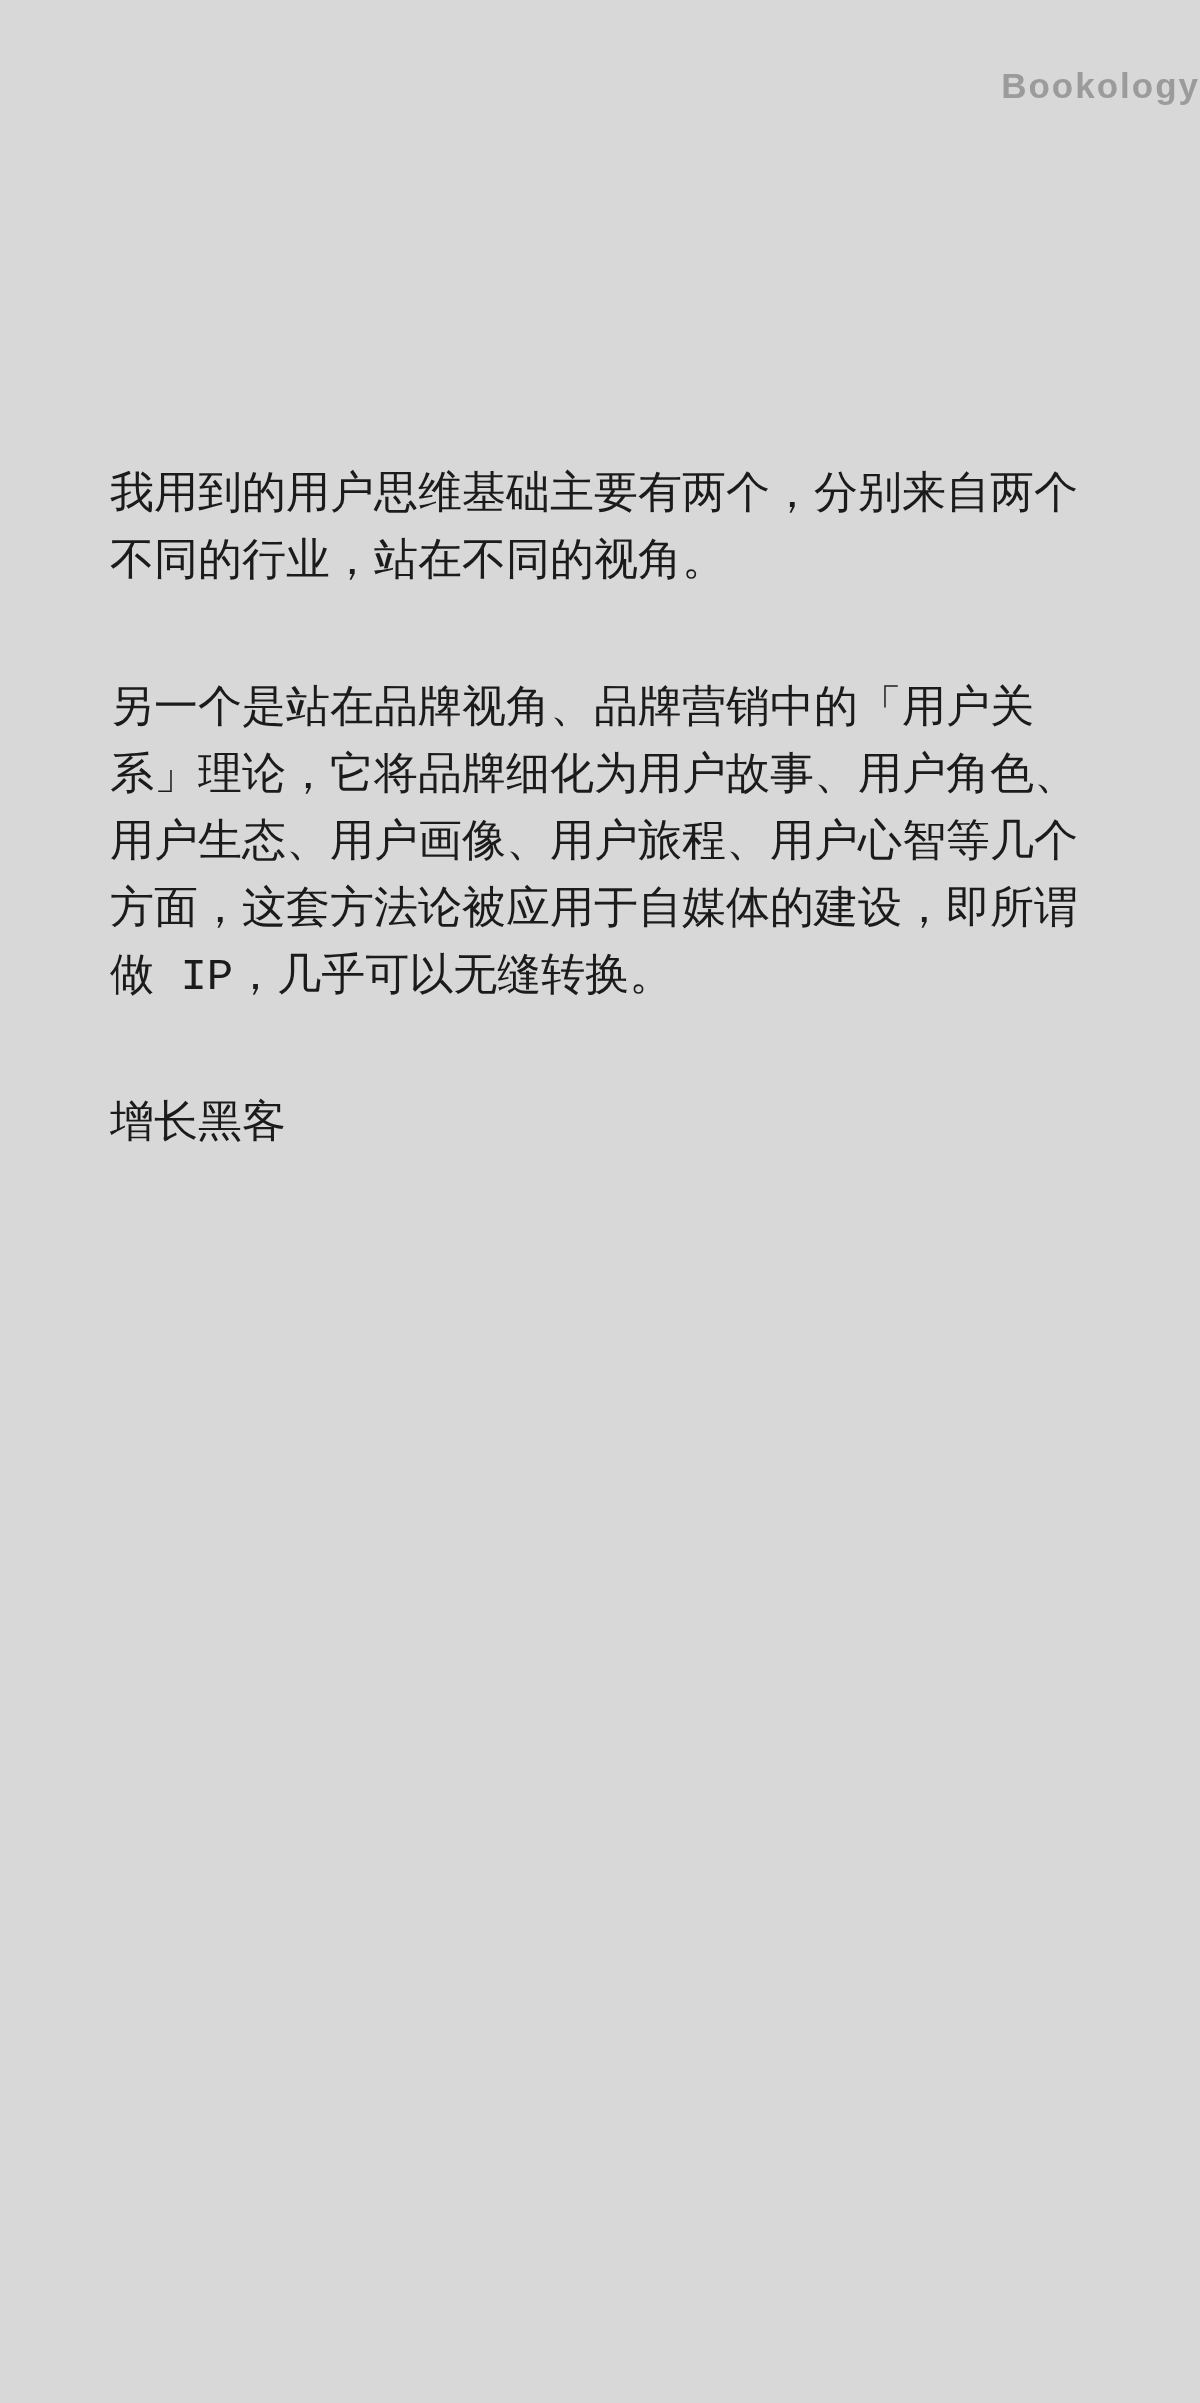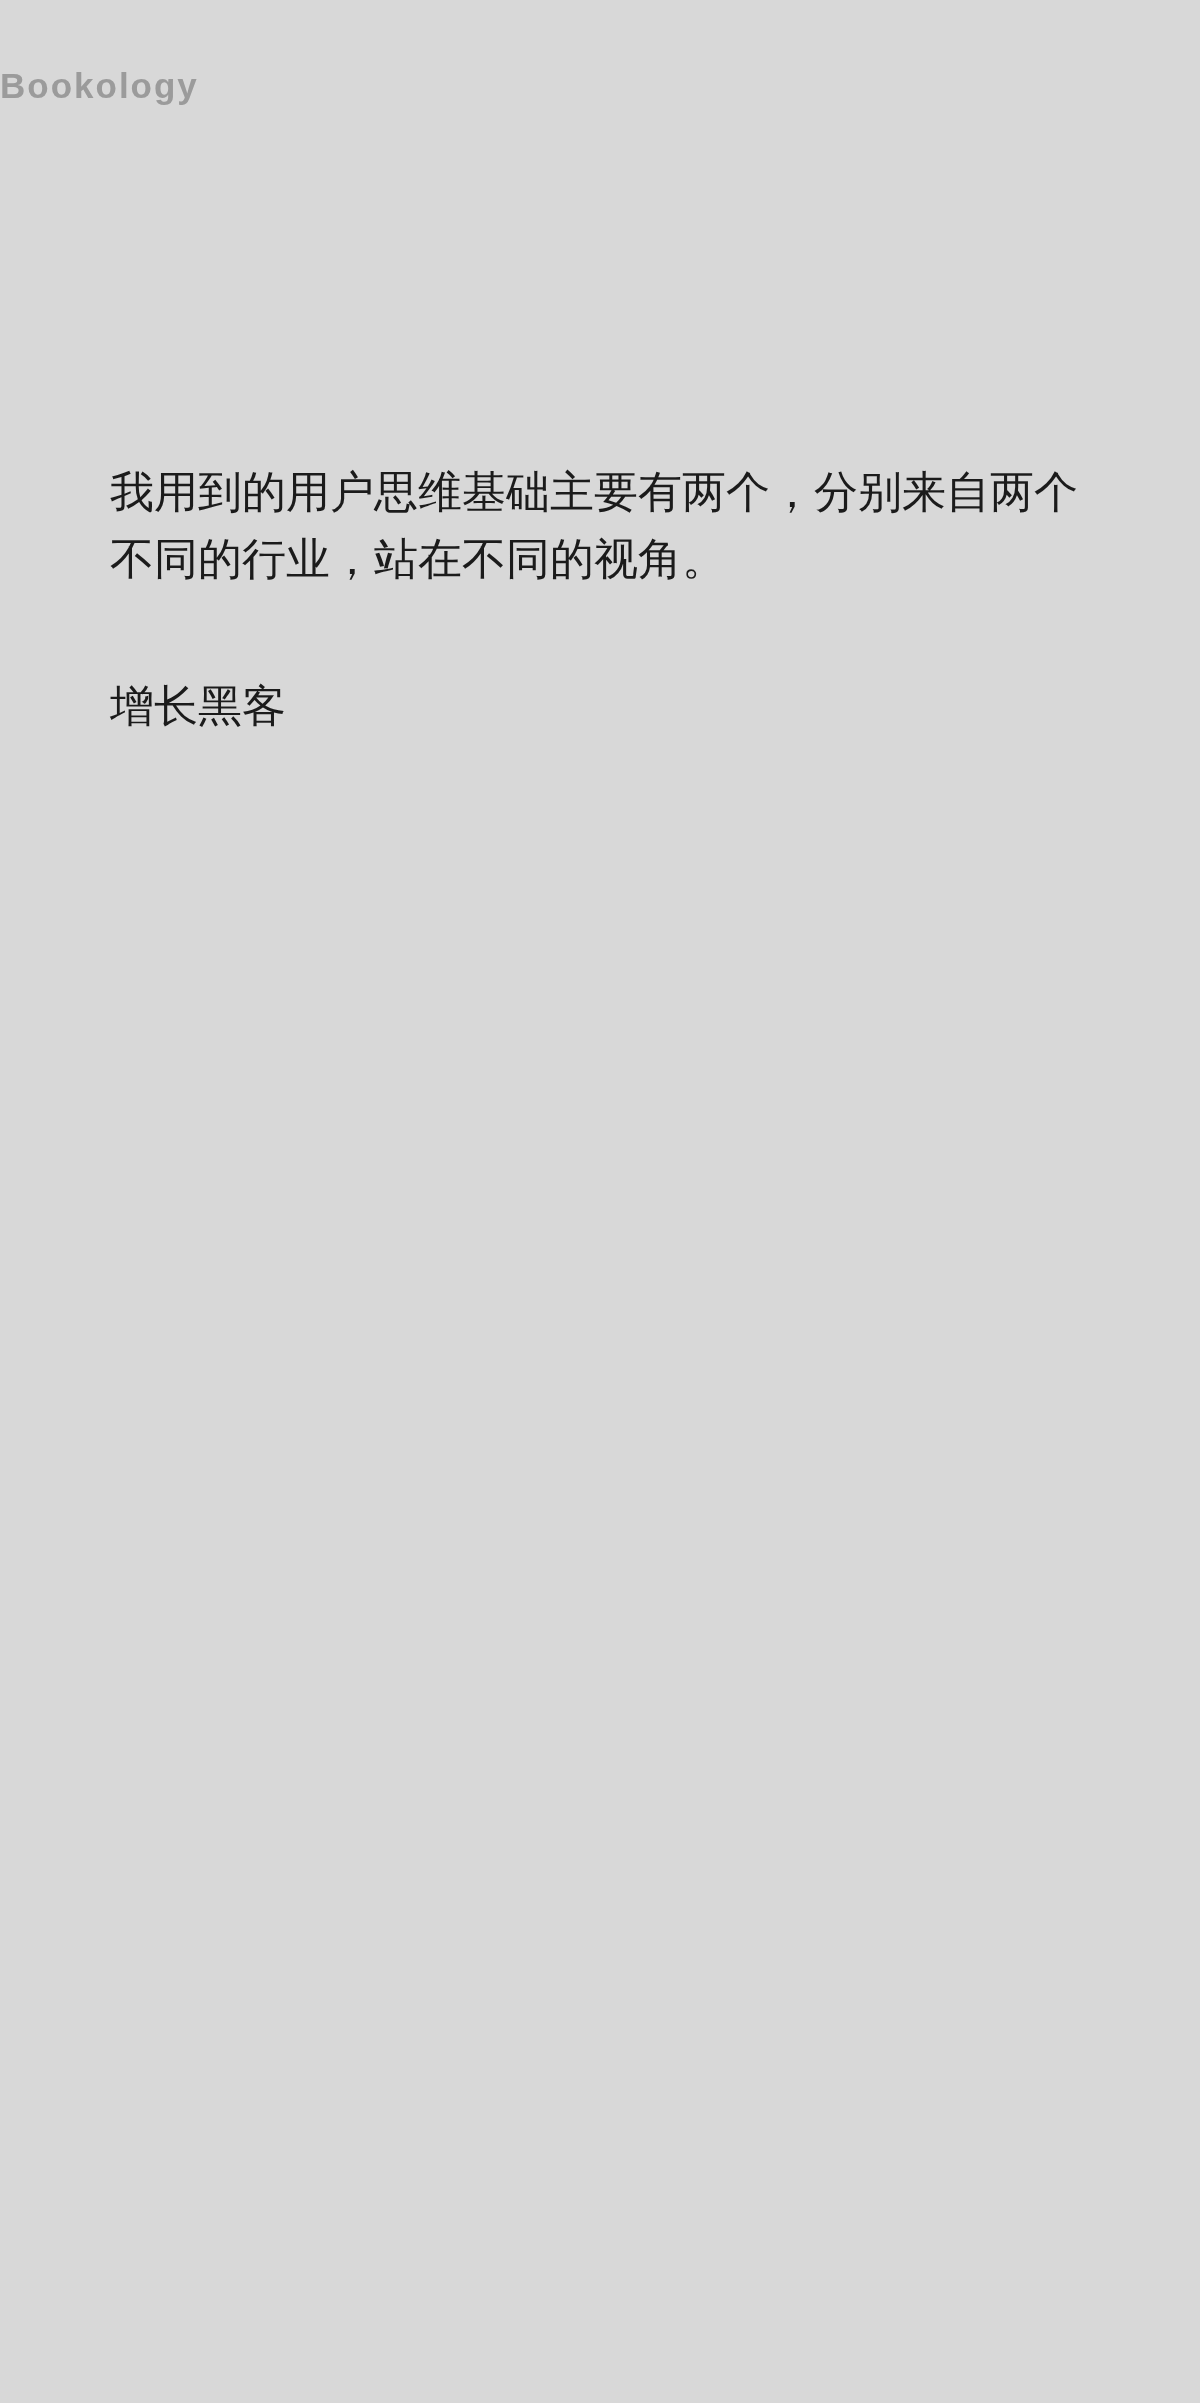--- a/index.html
+++ b/index.html
@@ -13,21 +13,21 @@
     height: 2403px;
     background: #d8d8d8;
     font-family: "Liberation Sans", "DejaVu Sans", sans-serif;
     overflow: hidden;
   }
   .brand {
     position: absolute;
     top: 66px;
     left: 0;
     right: 0;
-    text-align: left;
+    text-align: right;
     color: #9b9b9b;
     font-size: 35px;
     font-weight: bold;
     letter-spacing: 2px;
   }
   .content {
     position: absolute;
     left: 110px;
     top: 462px;
     width: 982px;
@@ -54,16 +54,17 @@
 </style>
 </head>
 <body>
 
 <div class="page">
 
   <div class="brand">Bookology</div>
 
   <div class="content">
     <p class="body-para">我用到的用户思维基础主要有两个，分别来自两个不同的行业，站在不同的视角。</p>
+    <p class="body-para">另一个是站在品牌视角、品牌营销中的「用户关系」理论，它将品牌细化为用户故事、用户角色、用户生态、用户画像、用户旅程、用户心智等几个方面，这套方法论被应用于自媒体的建设，即所谓做 IP，几乎可以无缝转换。</p>
     <p class="footer-note">增长黑客</p>
   </div>
 
 </div>
 
 </body></html>

